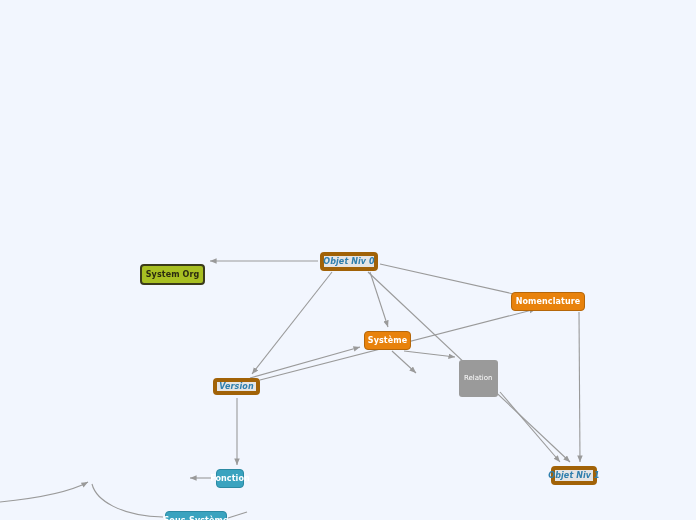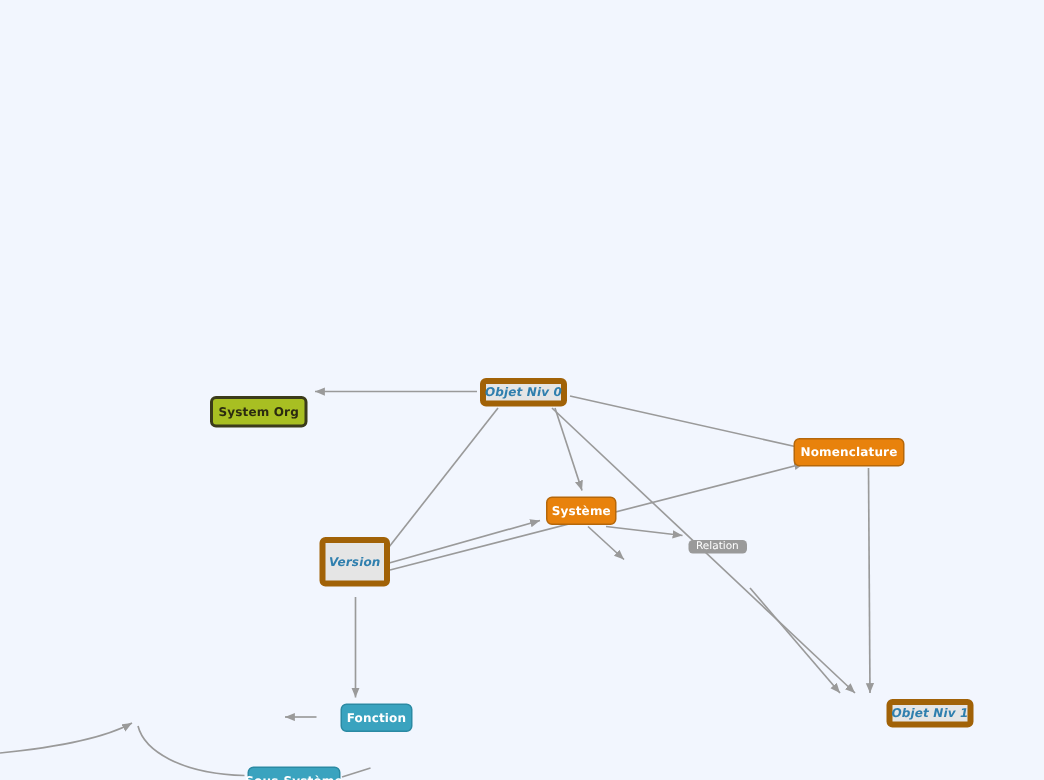--- a/index.html
+++ b/index.html
@@ -61,21 +61,21 @@
     border: 1px solid #2b8aa3;
     color: #ffffff;
   }
   .edge-label {
     position: absolute;
     box-sizing: border-box;
     background: #9a9a9a;
     color: #ffffff;
     border-radius: 3px;
     font-size: 7px;
-    padding: 1px 5px;
+    padding: 15px 5px;
     line-height: 1;
     white-space: nowrap;
   }
 </style>
 </head>
 <body>
 
 <div id="canvas">
 
   <svg class="edges" viewBox="0 0 696 520">
@@ -121,39 +121,39 @@
   </svg>
 
   <div class="node n-olive" style="left:140px; top:250px; width:65px; height:21px;margin-top:14px;">
     <span>System Org</span>
   </div>
 
   <div class="node n-blue" style="left:320px; top:252px; width:58px; height:19px;">
     <span>Objet Niv 0</span>
   </div>
 
-  <div class="node n-orange" style="left:529px; top:292px; width:74px; height:19px;">
+  <div class="node n-orange" style="left:511px; top:292px; width:74px; height:19px;">
     <span>Nomenclature</span>
   </div>
 
   <div class="node n-orange" style="left:364px; top:331px; width:47px; height:19px;">
     <span>Système</span>
   </div>
 
-  <div class="node n-blue" style="left:213px; top:358px; width:47px; height:33px;">
+  <div class="node n-blue" style="left:213px; top:378px; width:47px; height:17px;">
     <span>Version</span>
   </div>
 
 
-  <div class="node n-blue" style="left:551px; top:466px; width:58px; height:19px;margin-left:40px;">
+  <div class="node n-blue" style="left:551px; top:466px; width:46px; height:19px;">
     <span>Objet Niv 1</span>
   </div>
 
 
-  <div class="node n-teal" style="left:227px; top:469px; width:48px; height:19px;">
+  <div class="node n-teal" style="left:216px; top:469px; width:28px; height:19px;">
     <span>Fonction</span>
   </div>
 
   <div class="node n-teal" style="left:165px; top:511px; width:62px; height:19px;">
     <span>Sous-Système</span>
   </div>
 
   <div class="edge-label" style="left:459px; top:360px;">
     <span>Relation</span>
   </div>

